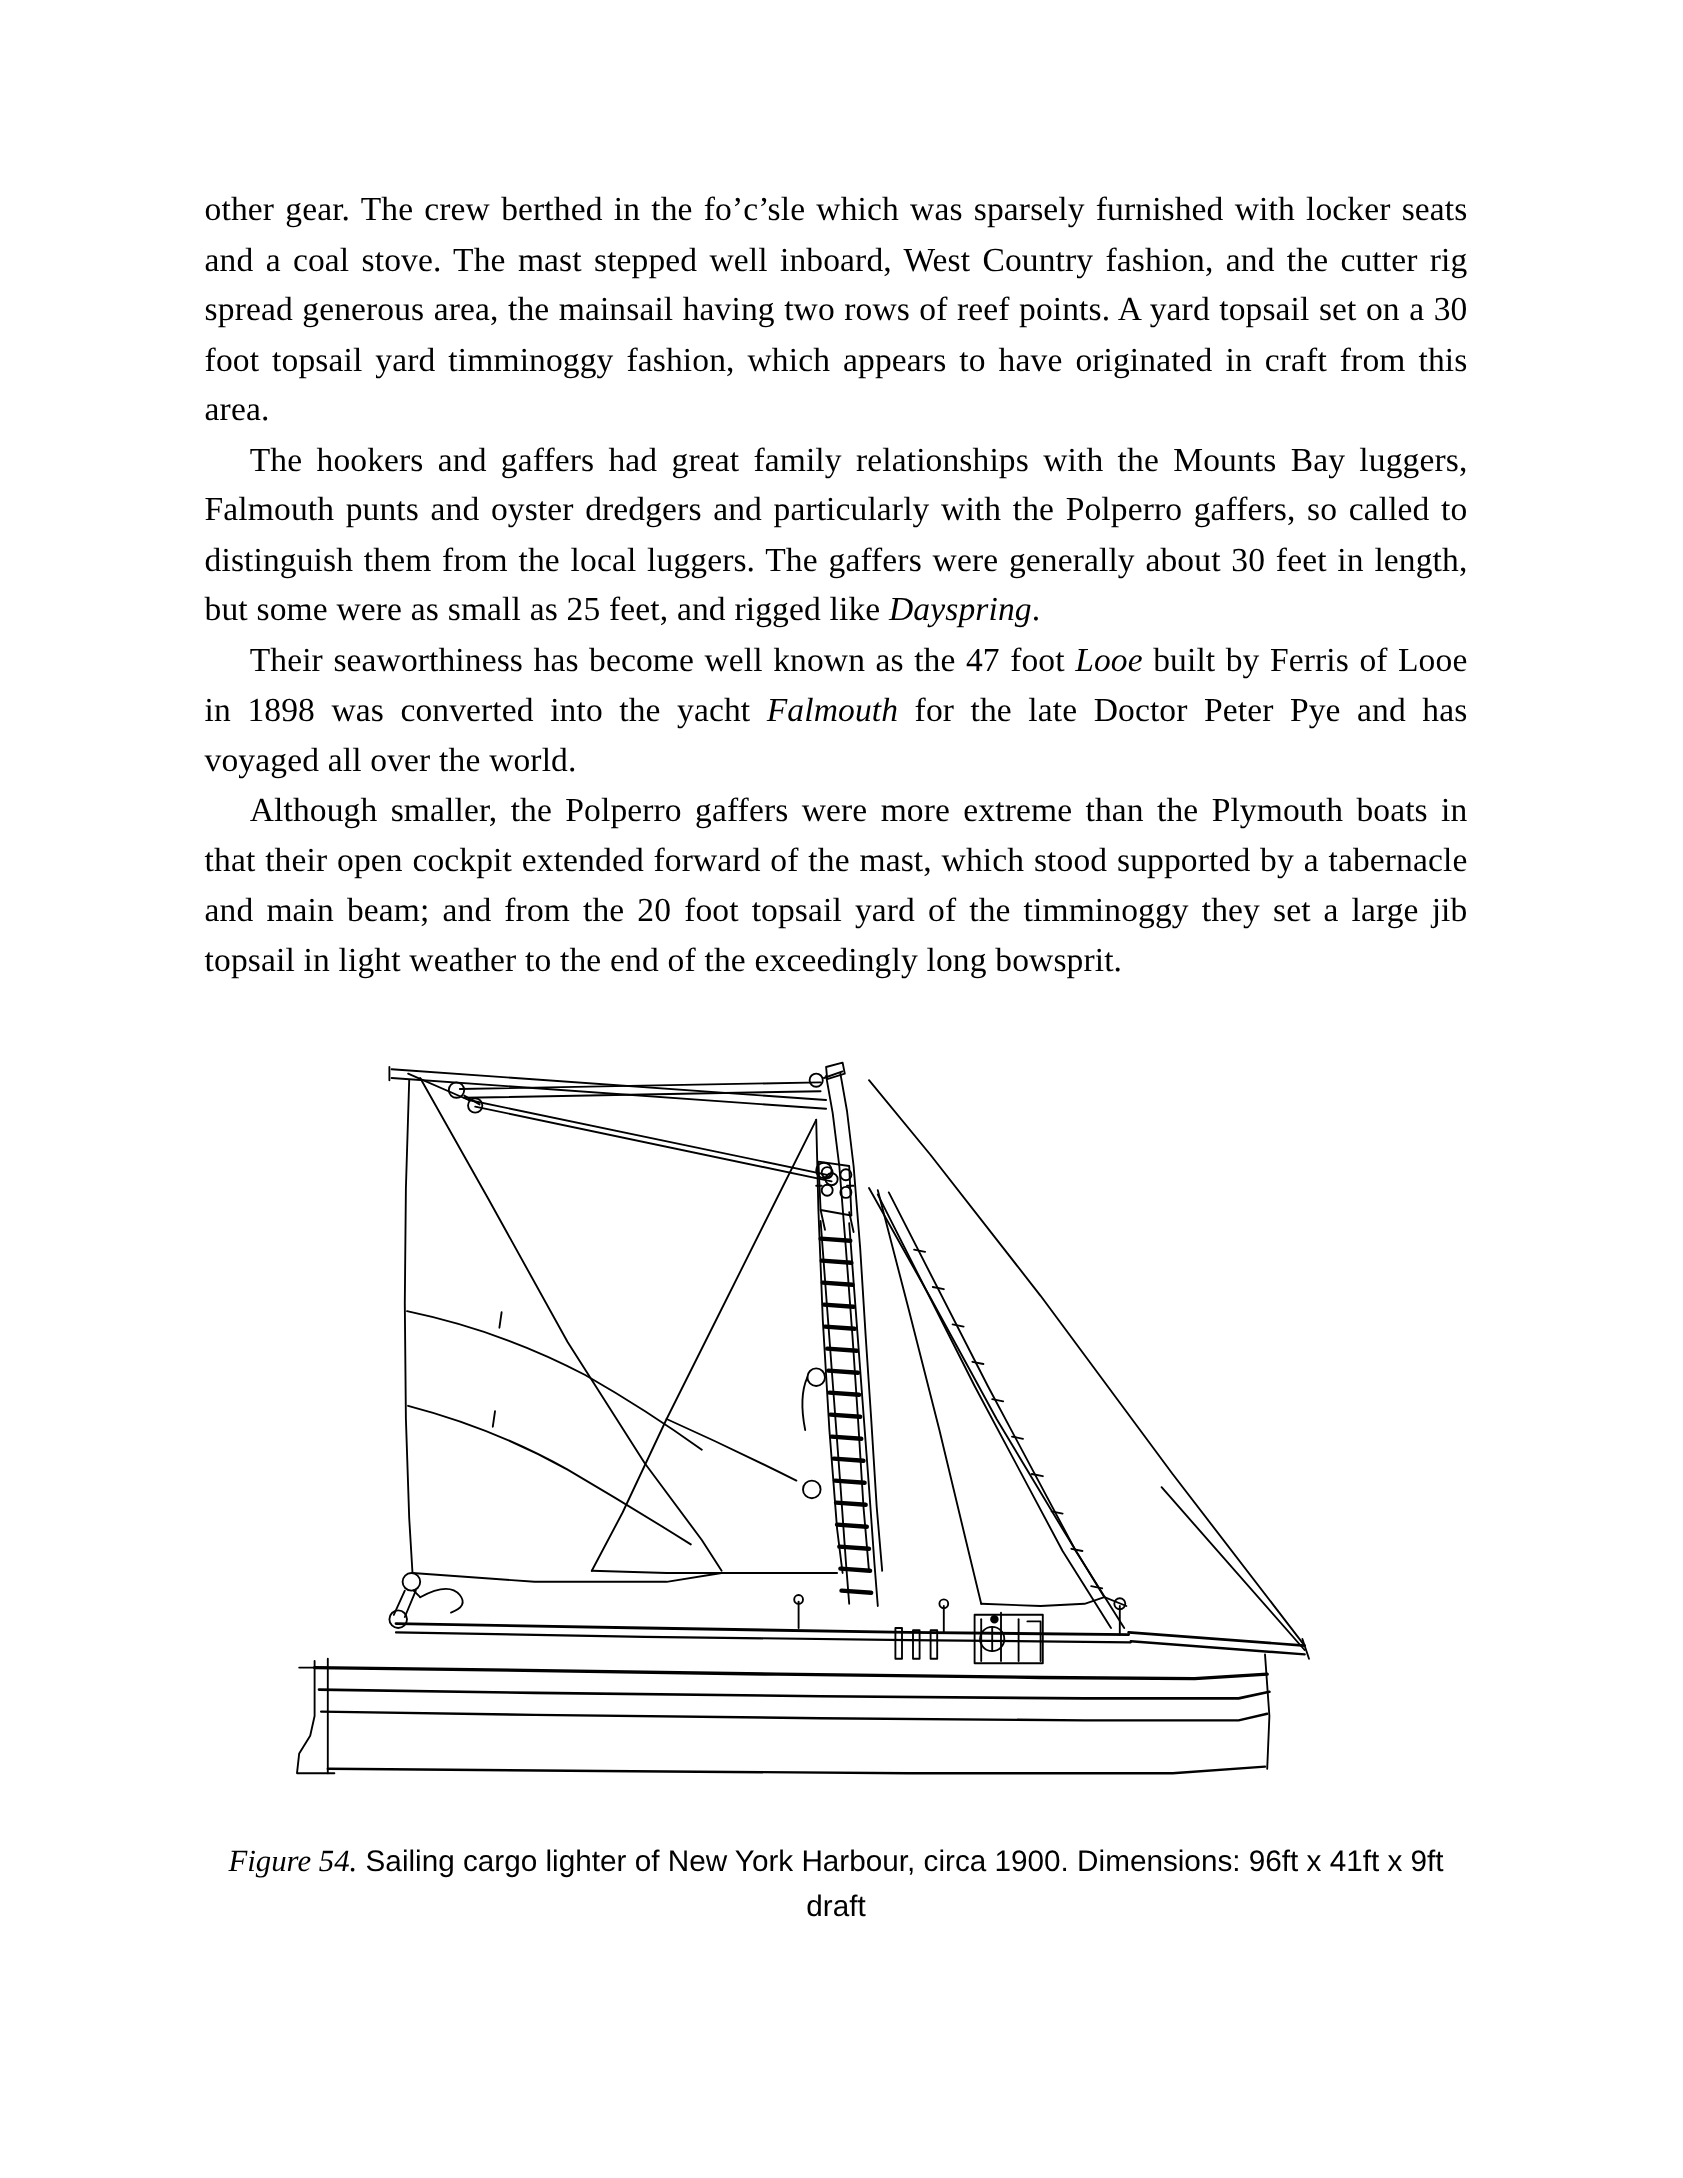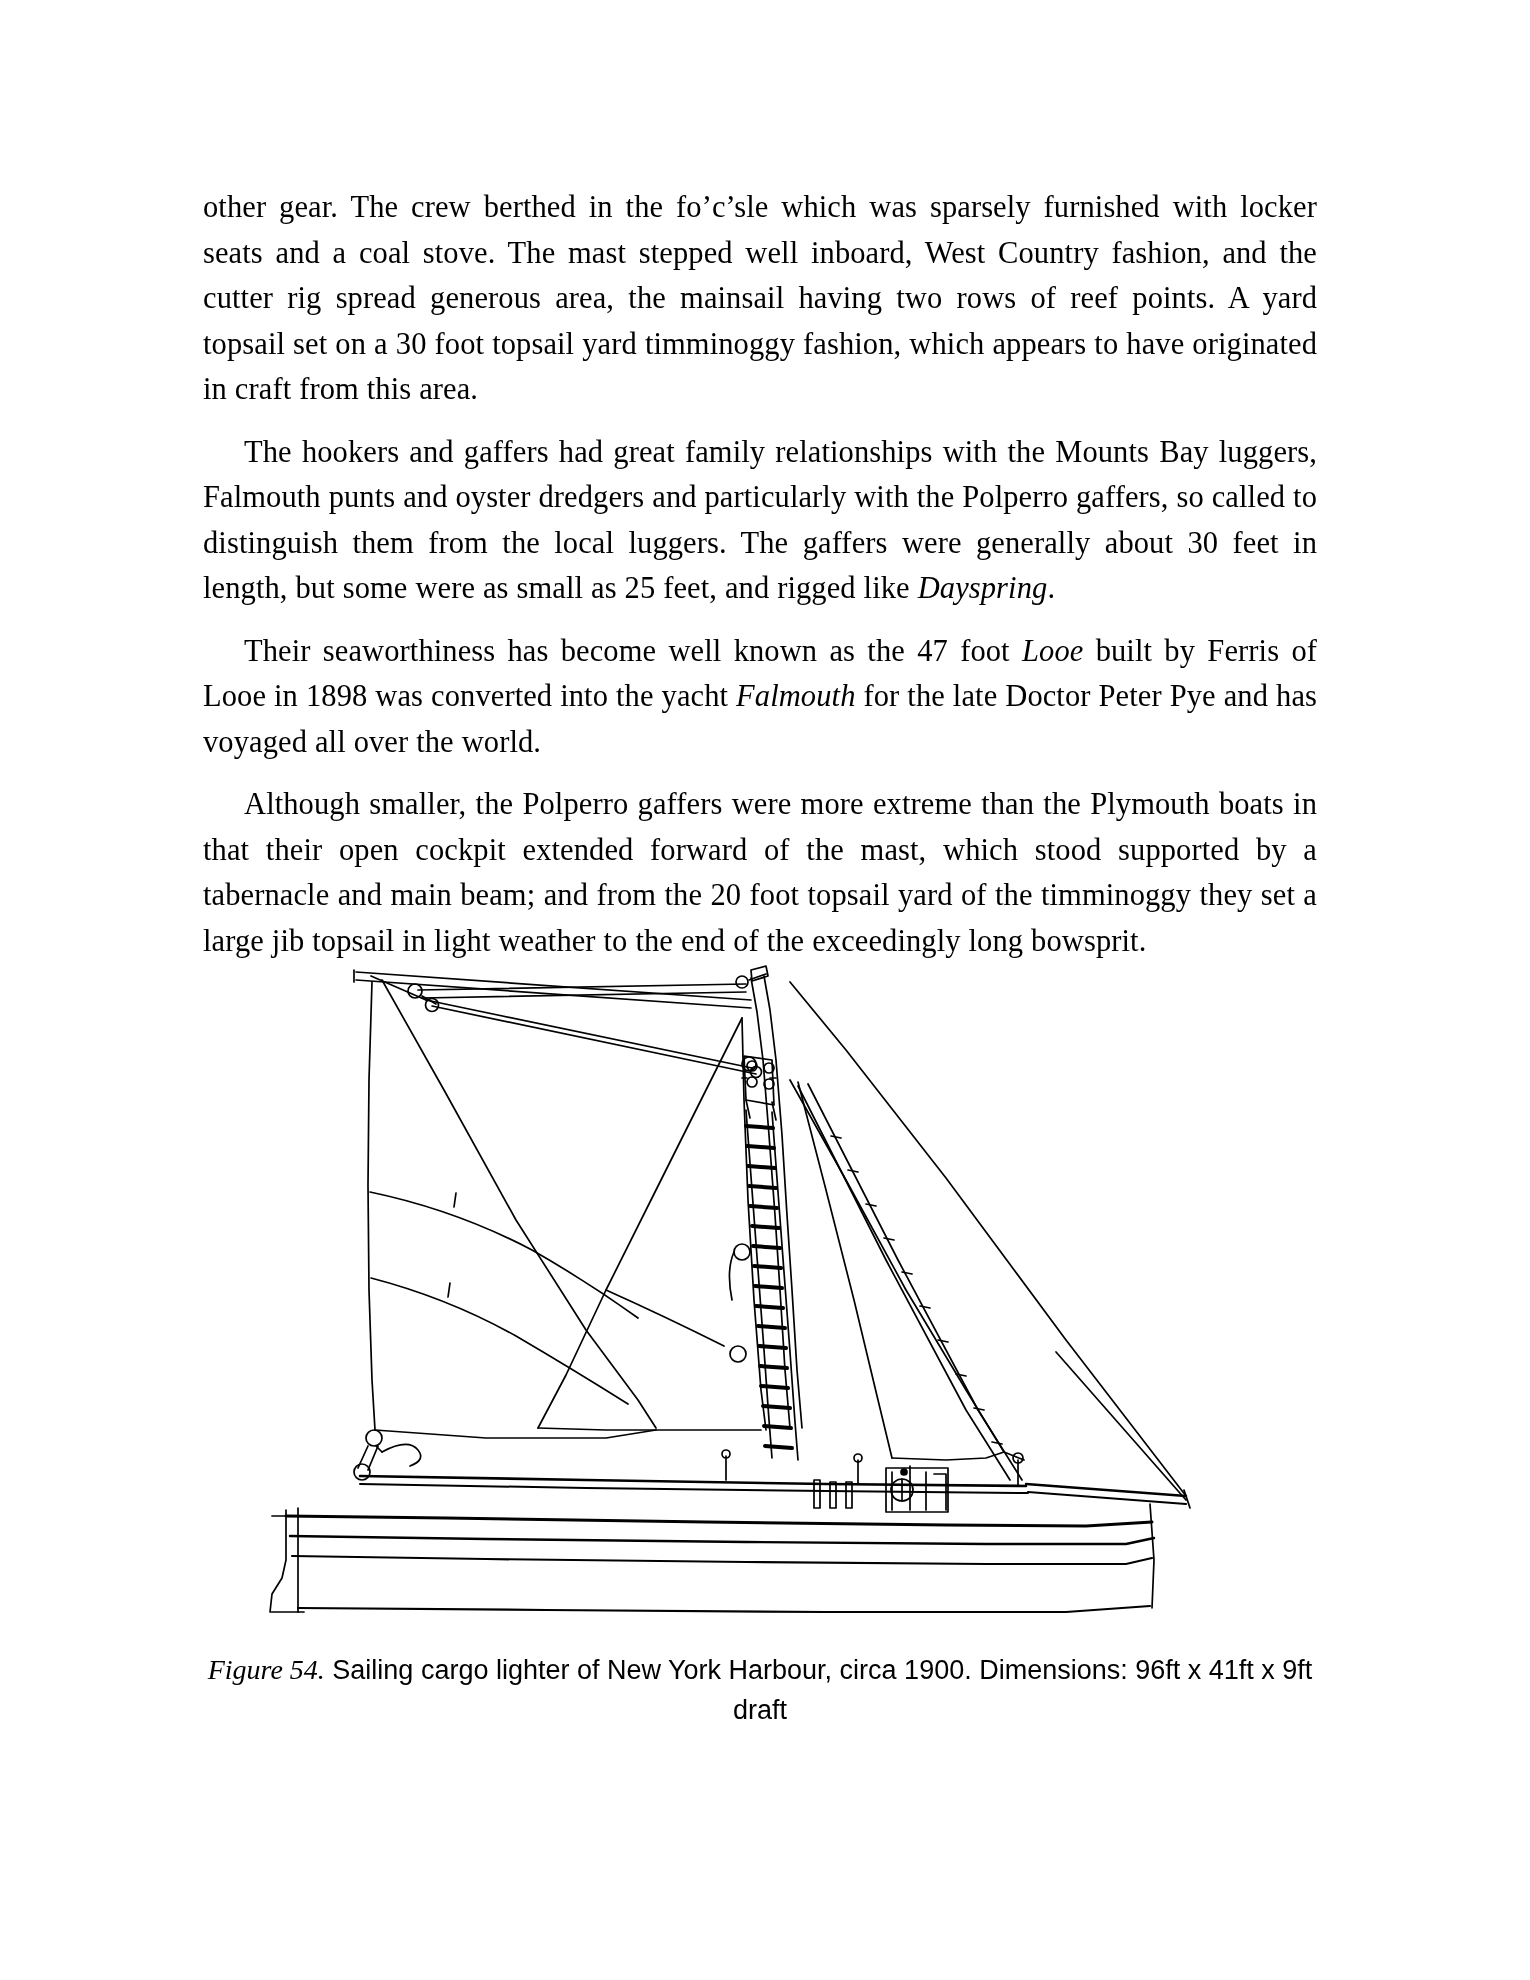--- a/index.html
+++ b/index.html
@@ -31,21 +31,21 @@
   }
   .body-text {
     font-size: 30.5px;
     line-height: 45.5px;
     text-align: justify;
     text-justify: inter-word;
     letter-spacing: 0.1px;
     word-spacing: 0.2px;
   }
   .body-text p {
-    margin: 17px;
+    margin: 0;
     padding: 0;
     text-align: justify;
   }
   .body-text p.indent {
     text-indent: 41px;
     font-family: Liberation Serif, serif;
   }
   .body-text p:last-child::after,
   .body-text p::after {
     content: "";
@@ -70,21 +70,21 @@
     width: 1148px;
     height: 690px;
     display: block;
   }
   .figure-caption {
     font-family: "Liberation Sans", "DejaVu Sans", sans-serif;
     font-size: 27px;
     line-height: 40px;
     text-align: center;
     width: 1148px;
-    margin-top: 0;
+    margin-top: 22px;
     color: #000;
   }
   .figure-caption .fignum {
     font-family: "Liberation Serif", "DejaVu Serif", serif;
     font-style: italic;
     font-size: 28px;
   }
 </style>
 </head>
 <body>

